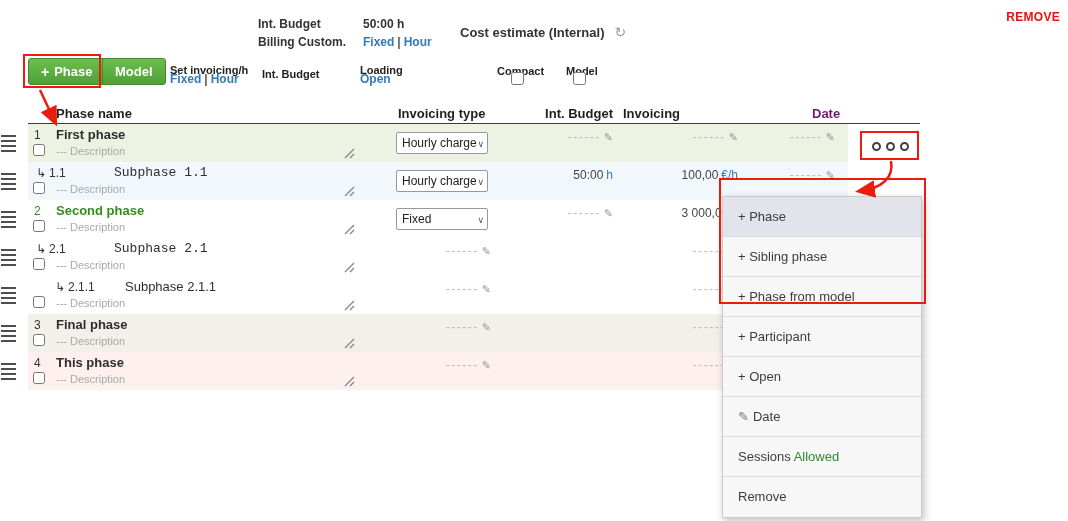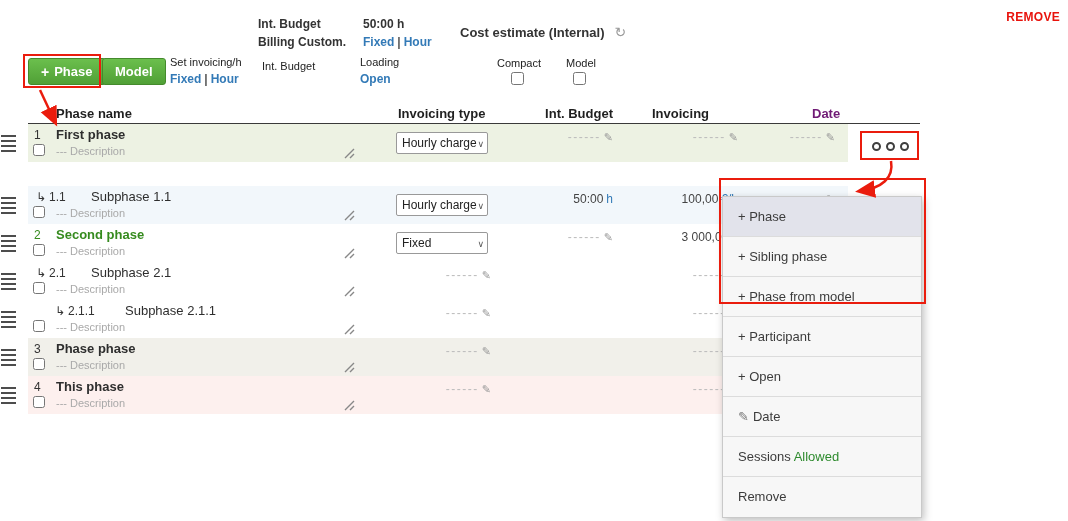--- a/index.html
+++ b/index.html
@@ -15,48 +15,48 @@
   .sep { color:#555; padding:0 3px; }
   .cost-estimate { position:absolute; left:460px; top:24px; font-size:13px; font-weight:bold; color:#333; }
   .refresh { color:#9a9a9a; font-weight:normal; font-size:14px; margin-left:10px; cursor:pointer; }
   .remove-top { position:absolute; right:8px; top:10px; color:#e8130c; font-weight:bold; font-size:12px; letter-spacing:.3px; cursor:pointer; }
 
   
   .btn-green { position:absolute; height:27px; background:linear-gradient(#6bbf4d,#50a036); border:1px solid #448a2c; border-radius:3px; color:#fff; font-weight:bold; font-size:13px; padding:0 12px; cursor:pointer; display:flex; align-items:center; gap:5px; }
   #btn-phase { left:28px; top:58px; }
   #btn-model { left:102px; top:58px; }
   .btn-green .plus { font-size:14px; line-height:1; }
-  .mini-label { position:absolute; font-size:11px; font-weight:normal; color:#222; }
+  .mini-label { position:absolute; font-size:11px; font-weight:bold; color:#222;margin-top:8px; }
   .mini-links { position:absolute; font-size:12px; font-weight:bold; }
   .cb { position:absolute; width:13px; height:13px; cursor:pointer; }
 
   
   .ptable { position:absolute; left:28px; top:104px; width:892px; }
   .thead { position:relative; height:20px; border-bottom:1px solid #3a3a3a; font-size:13px; font-weight:bold; color:#1f1f1f; }
   .thead span { position:absolute; top:2px; }
   .h-name { left:28px; }
   .h-type { left:370px;text-align:right; }
   .h-budget { left:470px; width:115px; text-align:right; }
-  .h-invoicing { left:595px; width:115px; text-align:center; }
+  .h-invoicing { left:595px; width:115px; text-align:left; }
   .h-date { left:784px; color:#701a75; cursor:pointer; }
 
   .trow { position:relative; width:820px; height:38px; }
   .r1 { background:#edf2e3; }
-  .r2 { background:#f2f7fb;margin-top:24px; }
+  .r2 { background:#f2f7fb; }
   .r3,.r4,.r5 { background:#fff; }
   .r6 { background:#f1f0ea; }
   .r7 { background:#fdf0ee; }
 
   .drag-handle { position:absolute; left:-27px; top:11px; width:15px; height:17px; cursor:grab;
     background:repeating-linear-gradient(to bottom,#4d4d4d 0 2px,transparent 2px 5px); }
   .num { position:absolute; left:6px; top:4px; font-size:12px; color:#333; white-space:nowrap; }
   .num.ind1 { left:8px; } .num.ind2 { left:27px; }
   .tree-arrow { margin-right:3px; color:#333; }
   .name { position:absolute; top:3px; left:28px; font-size:13px; font-weight:bold; color:#2e2e2e; cursor:pointer; white-space:nowrap; }
-  .name.sub1 { left:63px; font-weight:normal; }
+  .name.sub1 { left:86px; font-weight:normal;font-family:Liberation Mono, monospace; }
   .name.sub2 { left:97px; font-weight:normal; }
   .green-text { color:#368b1f !important; }
   .row-check { position:absolute; left:5px; top:20px; width:12px; height:12px; cursor:pointer; }
   .desc { position:absolute; left:28px; top:21px; font-size:11px; color:#a9a9a9; cursor:text; white-space:nowrap; }
   .grip { position:absolute; left:316px; top:21px; cursor:nwse-resize; }
 
   .type-select { position:absolute; left:368px; top:8px; width:92px; height:22px; background:#fff; border:1px solid #999; border-radius:2px; font-size:12px; color:#222; line-height:20px; padding:0 14px 0 5px; overflow:hidden; white-space:nowrap; cursor:pointer; }
   .type-select .chev { position:absolute; right:3px; top:1px; font-size:9px; color:#555; }
 
   .val { position:absolute; top:6px; font-size:12px; color:#444; white-space:nowrap; }
@@ -212,21 +212,21 @@
       <div class="grip"><svg width="11" height="11" viewBox="0 0 11 11">
             <path d="M10 1 L1 10 M10 6 L6 10" stroke="#888" stroke-width="1.4" fill="none"></path>
           </svg></div>
       <div class="val type-dash"><span class="dash">------</span><span class="pencil">✎</span></div>
       <div class="val val-invoicing"><span class="dash">------</span><span class="pencil">✎</span></div>
     </div>
 
     <div class="trow r6">
       <div class="drag-handle"></div>
       <div class="num"><span>3</span></div>
-      <div class="name">Phase phase</div>
+      <div class="name">Final phase</div>
       <input type="checkbox" class="row-check" style="">
       <div class="desc">--- Description</div>
       <div class="grip"><svg width="11" height="11" viewBox="0 0 11 11">
             <path d="M10 1 L1 10 M10 6 L6 10" stroke="#888" stroke-width="1.4" fill="none"></path>
           </svg></div>
       <div class="val type-dash"><span class="dash">------</span><span class="pencil">✎</span></div>
       <div class="val val-invoicing"><span class="dash">------</span><span class="pencil">✎</span></div>
     </div>
 
     <div class="trow r7">

